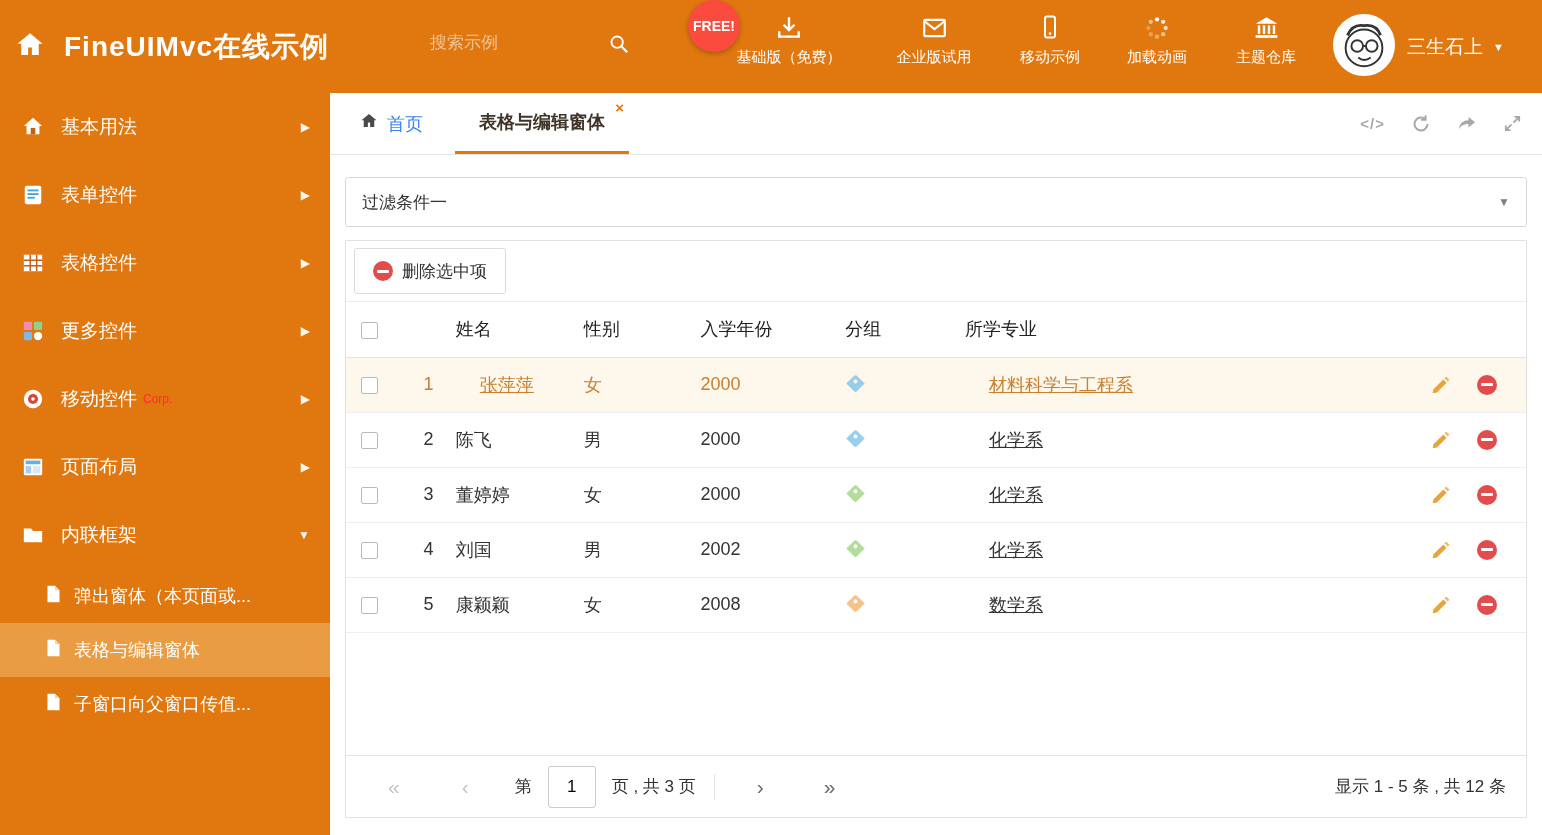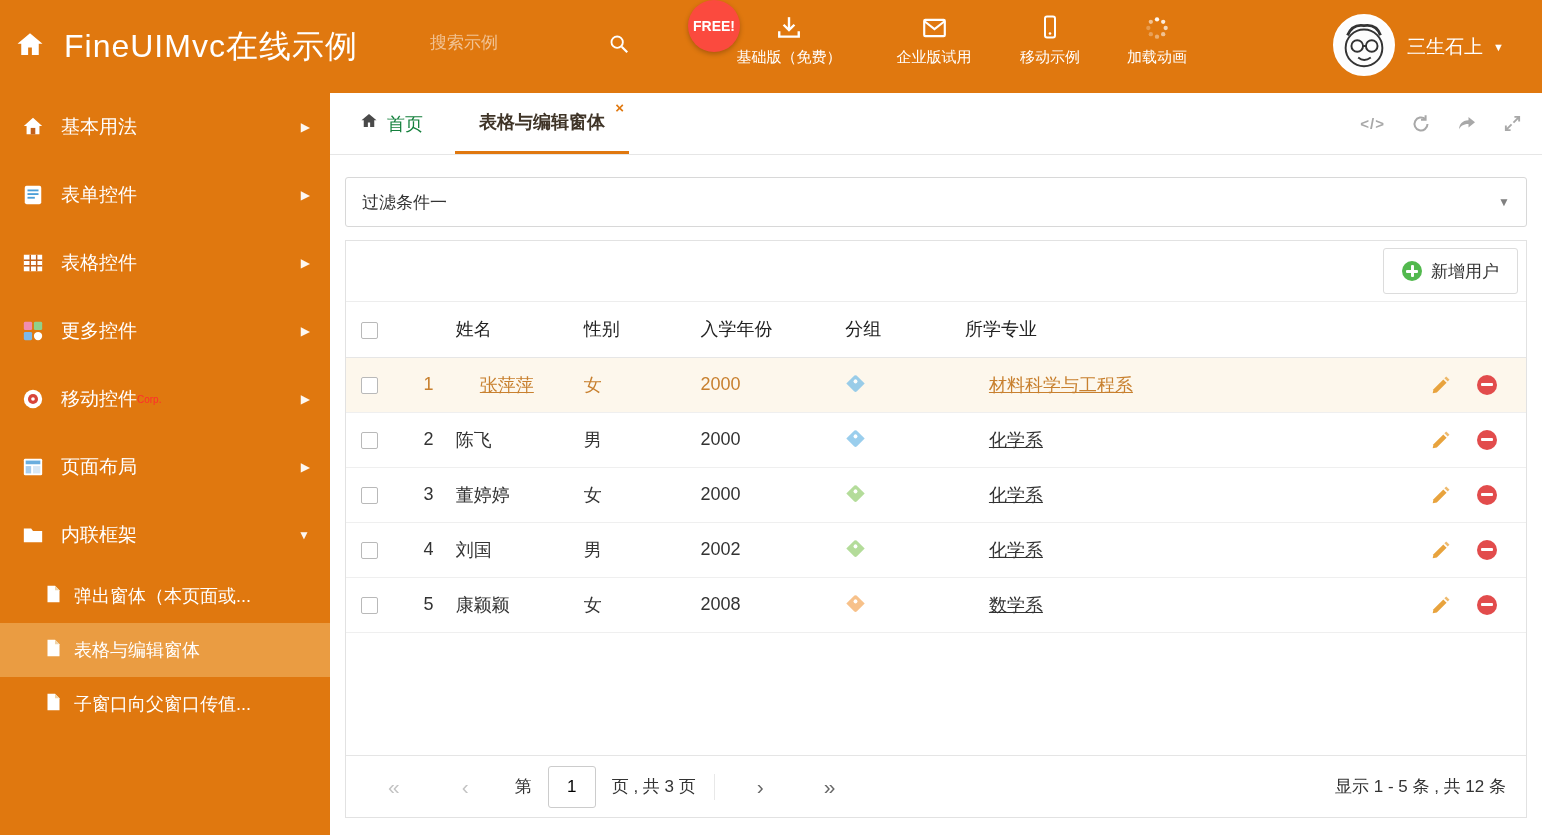--- a/index.html
+++ b/index.html
@@ -3,21 +3,21 @@
 <meta charset="utf-8">
 <style>
   * { margin:0; padding:0; box-sizing:border-box; }
   html,body { width:1542px; height:835px; overflow:hidden;
     font-family:"Liberation Sans","DejaVu Sans",sans-serif; color:#333; background:#fff; }
 
   
   .app-header { position:absolute; left:0; top:0; width:1542px; height:93px; z-index:5; }
   .h-abs { position:absolute; }
   .h-home { left:15px; top:30px; cursor:pointer; }
-  .h-title { left:64px; top:50%; transform:translateY(-50%); font-size:32px; font-weight:400; color:#fff; letter-spacing:1px; white-space:nowrap; }
+  .h-title { left:64px; top:50%; transform:translateY(-50%); font-size:28px; font-weight:700; color:#fff; letter-spacing:1px; white-space:nowrap; }
   .h-search { left:430px; top:0; height:93px; width:200px; }
   .h-search input { position:absolute; left:0; top:33px; width:155px; background:transparent; border:none; outline:none; font-size:17px; color:#fff; }
   .h-search input::placeholder { color:rgba(255,255,255,.55); }
   .h-search .mag { position:absolute; right:0; top:33px; cursor:pointer; }
   .free-badge { left:688px; top:0; width:52px; height:52px; border-radius:50%;
     display:flex; align-items:center; justify-content:center; color:#fff; font-weight:700;
     font-size:14px; box-shadow:0 2px 5px rgba(0,0,0,.25); z-index:6; }
   .h-nav { top:13px; display:flex; flex-direction:column; align-items:center; gap:7px;
     color:#fff; font-size:15px; cursor:pointer; white-space:nowrap; }
   .h-nav .nicon { height:28px; display:flex; align-items:flex-end; }
@@ -26,29 +26,29 @@
   .h-user { left:1407px; top:50%; transform:translateY(-50%); display:flex; align-items:center;
     gap:10px; color:#fff; font-size:19px; cursor:pointer; }
   .caret { font-size:11px; }
 
   
   .sidebar { position:absolute; left:0; top:93px; width:330px; height:742px; z-index:4; }
   .sb-item { height:68px; display:flex; align-items:center; padding:0 20px 0 22px; color:#fff;
     font-size:19px; cursor:pointer; white-space:nowrap; }
   .sb-icon { width:24px; margin-right:15px; display:flex; }
   .sb-arrow { margin-left:auto; font-size:12px; opacity:.95; }
-  .corp-badge { color:#ff2d2d; font-size:10px; }
+  .corp-badge { color:#ff2d2d; font-size:12px; margin-left:6px; }
   .sb-sub { height:54px; display:flex; align-items:center; padding-left:46px; gap:13px;
     color:#fff; font-size:18px; cursor:pointer; white-space:nowrap; }
 
   
   .main { position:absolute; left:330px; top:93px; width:1212px; height:742px; background:#fff; }
 
   .tabbar { height:62px; border-bottom:1px solid #e6e6e6; display:flex; align-items:stretch; }
-  .tab-home { display:flex; align-items:center; gap:9px; margin-left:30px; font-size:18px; color:#15803d; cursor:pointer; }
+  .tab-home { display:flex; align-items:center; gap:9px; margin-left:30px; font-size:18px; color:#3b82f6; cursor:pointer; }
   .tab-active { margin-left:32px; padding:0 24px; display:flex; align-items:center; font-size:18px;
     font-weight:700; color:#3f3427; border-bottom:3px solid #c8791b; position:relative; cursor:pointer; }
   .tab-close { position:absolute; top:6px; right:5px; font-size:15px; font-weight:700; cursor:pointer; }
   .tab-actions { margin-left:auto; display:flex; align-items:center; gap:26px; padding-right:20px;
     color:#a8a8a8; font-size:15px; }
   .tab-actions > span { cursor:pointer; display:flex; align-items:center; }
   .code-glyph { font-weight:700; letter-spacing:1px; }
 
   .filter-row { display:flex; margin:22px 15px 0 15px; gap:13px; }
   .search-box { position:relative; width:580px; }
@@ -163,20 +163,33 @@
           <circle cx="17.7" cy="6.3" r="2" opacity=".85"></circle>
           <circle cx="20" cy="12" r="2" opacity=".7"></circle>
           <circle cx="17.7" cy="17.7" r="2" opacity=".55"></circle>
           <circle cx="12" cy="20" r="2" opacity=".4"></circle>
           <circle cx="6.3" cy="17.7" r="2" opacity=".3"></circle>
           <circle cx="4" cy="12" r="2" opacity=".25"></circle>
           <circle cx="6.3" cy="6.3" r="2" opacity=".55"></circle>
         </svg>
     </span>
     <span>加载动画</span>
+  </div>
+  <div class="h-abs h-nav" style="left:1218px;width:96px;">
+    <span class="nicon">
+      <svg width="27" height="26" viewBox="0 0 24 24" fill="#fff">
+          <path d="M12 2 22 8H2z"></path>
+          <rect x="4" y="9.5" width="2.2" height="8"></rect>
+          <rect x="8.6" y="9.5" width="2.2" height="8"></rect>
+          <rect x="13.2" y="9.5" width="2.2" height="8"></rect>
+          <rect x="17.8" y="9.5" width="2.2" height="8"></rect>
+          <rect x="2" y="18.5" width="20" height="2.6"></rect>
+        </svg>
+    </span>
+    <span>主题仓库</span>
   </div>
 
   <span class="h-abs h-avatar">
     <svg width="58" height="58" viewBox="0 0 60 60">
         <circle cx="30" cy="30" r="30" fill="#fdfdfd"></circle>
         <circle cx="30" cy="33" r="19" fill="none" stroke="#333" stroke-width="2"></circle>
         <circle cx="23" cy="31" r="6" fill="#fff" stroke="#333" stroke-width="2"></circle>
         <circle cx="38" cy="31" r="6" fill="#fff" stroke="#333" stroke-width="2"></circle>
         <line x1="29" y1="31" x2="32" y2="31" stroke="#333" stroke-width="2"></line>
         <path d="M24 43 Q30 48 37 43" fill="none" stroke="#333" stroke-width="2"></path>
@@ -337,23 +350,23 @@
   <div class="filter-row">
     <div class="dropdown">
       <span>过滤条件一</span>
       <span class="dd-caret">▼</span>
     </div>
   </div>
 
   <div class="panel">
 
     <div class="toolbar">
-      <button class="btn btn-add">
-        <span class="icon-circle icon-plus" style="color: rgb(82, 185, 78);"></span>
-        <span>新增用户</span>
+      <button class="btn btn-del">
+        <span class="icon-circle" style="color: rgb(226, 76, 76);"></span>
+        <span>删除选中项</span>
       </button>
     </div>
 
     <table class="grid">
       <colgroup>
         <col style="width:55px">
           <col style="width:55px">
           <col style="width:128px">
           <col style="width:117px">
         <col style="width:145px">

